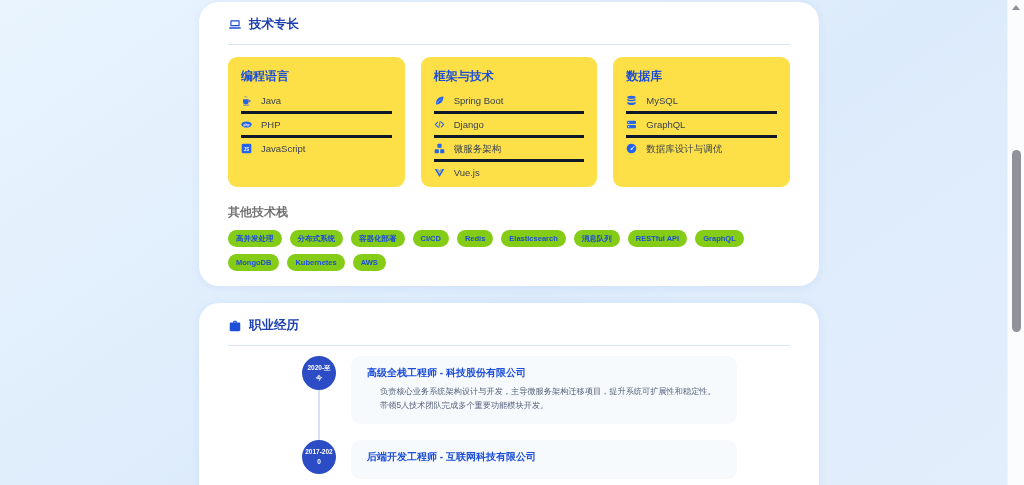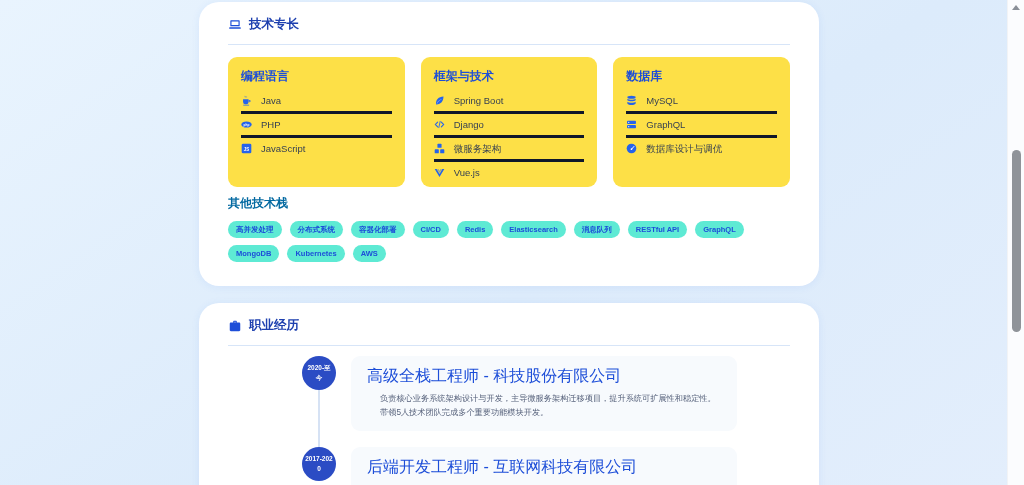--- a/index.html
+++ b/index.html
@@ -18,32 +18,32 @@
   .divider { height:1px; background:#d7e5f8; margin-top:11px; }
 
   .groups { display:grid; grid-template-columns:1fr 1fr 1fr; gap:16px; margin-top:12px; }
   .group { background:#fde047; border-radius:9px; padding:11px 13px; height:130px; }
   .group-title { color:#1d4ed8; font-weight:bold; font-size:12px; padding-bottom:5px; }
   .skill-row { display:flex; align-items:center; gap:9px; padding:5px 0; border-bottom:3px solid #0f172a; font-size:9.5px; color:#343f52; line-height:11px; }
   .skill-row:last-child { border-bottom:none; }
   .skill-icon { width:11px; height:11px; color:#2563eb; display:inline-flex; flex:0 0 11px; }
   .skill-icon svg { width:11px; height:11px; }
 
-  .other-title { margin-top:8px; font-size:12px; font-weight:bold; color:#0369a1; }
+  .other-title { margin-top:17px; font-size:12px; font-weight:bold; color:#737373; }
   .tags { margin-top:9px; display:flex; flex-wrap:wrap; gap:7px 8px; }
-  .tag { background:#5eead4; color:#1d4ed8; font-weight:bold; font-size:7.5px; line-height:1.2; padding:4px 8px; border-radius:999px; white-space:nowrap; }
+  .tag { background:#84cc16; color:#1d4ed8; font-weight:bold; font-size:7.5px; line-height:1.2; padding:4px 8px; border-radius:999px; white-space:nowrap; }
 
   .timeline { margin:10px 0 0 74px; position:relative; }
   .tl-line { position:absolute; left:16px; top:12px; bottom:28px; width:2px; background:#d6e2f4; }
   .entry { position:relative; display:flex; gap:15px; margin-bottom:16px; align-items:flex-start; }
   .tl-date { width:34px; height:34px; flex:0 0 34px; border-radius:50%; background:#2b4cc4; color:#fff;
     font-size:6.5px; font-weight:bold; display:flex; align-items:center; justify-content:center;
     text-align:center; line-height:1.55; word-break:break-all; padding:3px; position:relative; z-index:1; }
   .tl-box { background:#f7fafd; border-radius:9px; padding:10px 16px; width:386px; }
-  .tl-title { color:#1d4ed8; font-weight:normal; font-size:16px; margin-bottom:5px; }
+  .tl-title { color:#1d4ed8; font-weight:bold; font-size:10px; margin-bottom:5px; }
   .tl-desc { color:#55607a; font-size:8.2px; line-height:1.75;margin-left:13px; }
 
   .scrollbar { position:absolute; right:0; top:0; width:17px; height:485px; background:#fbfcfe; border-left:1px solid #f1f3f6; }
   .scroll-up-btn { position:absolute; top:1px; left:0; width:16px; height:13px; display:flex; align-items:center; justify-content:center; }
   .arrow-up { width:0; height:0; border-left:4px solid transparent; border-right:4px solid transparent; border-bottom:5px solid #8a8f98; }
   .scroll-thumb { position:absolute; top:150px; left:4px; width:9px; height:182px; border-radius:5px; background:#8f9399; }
 </style>
 </head>
 <body>
 

